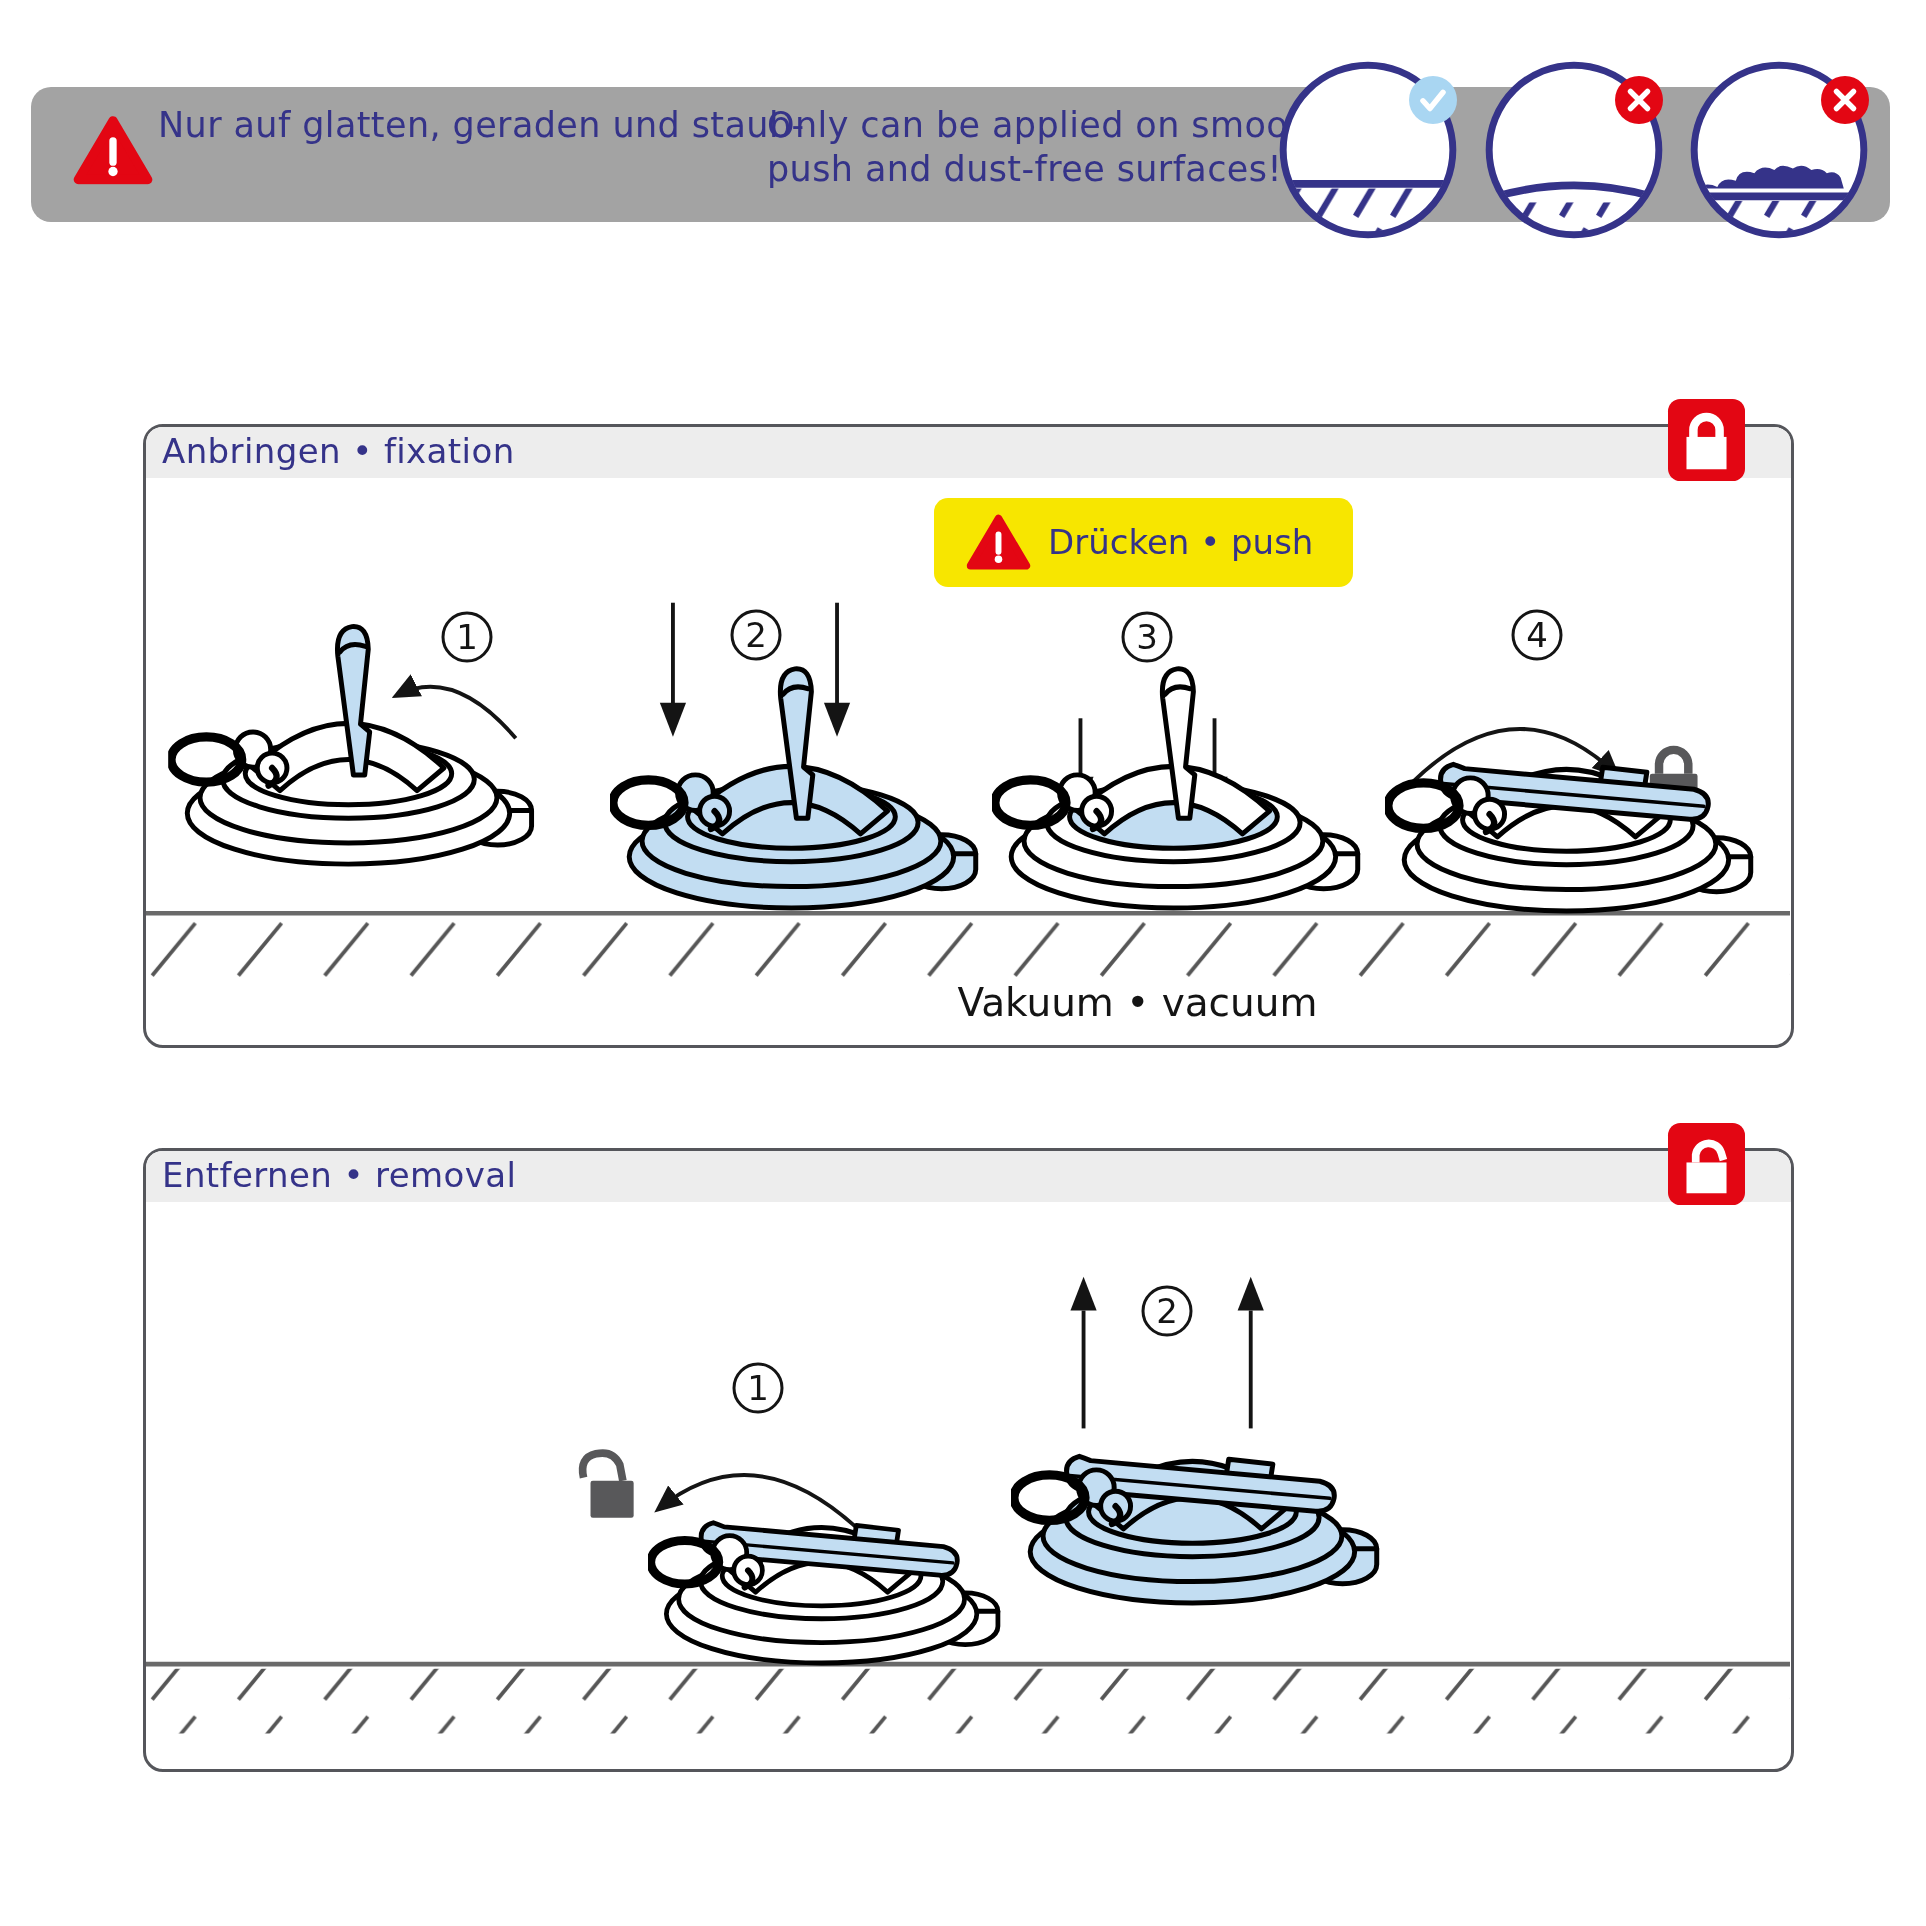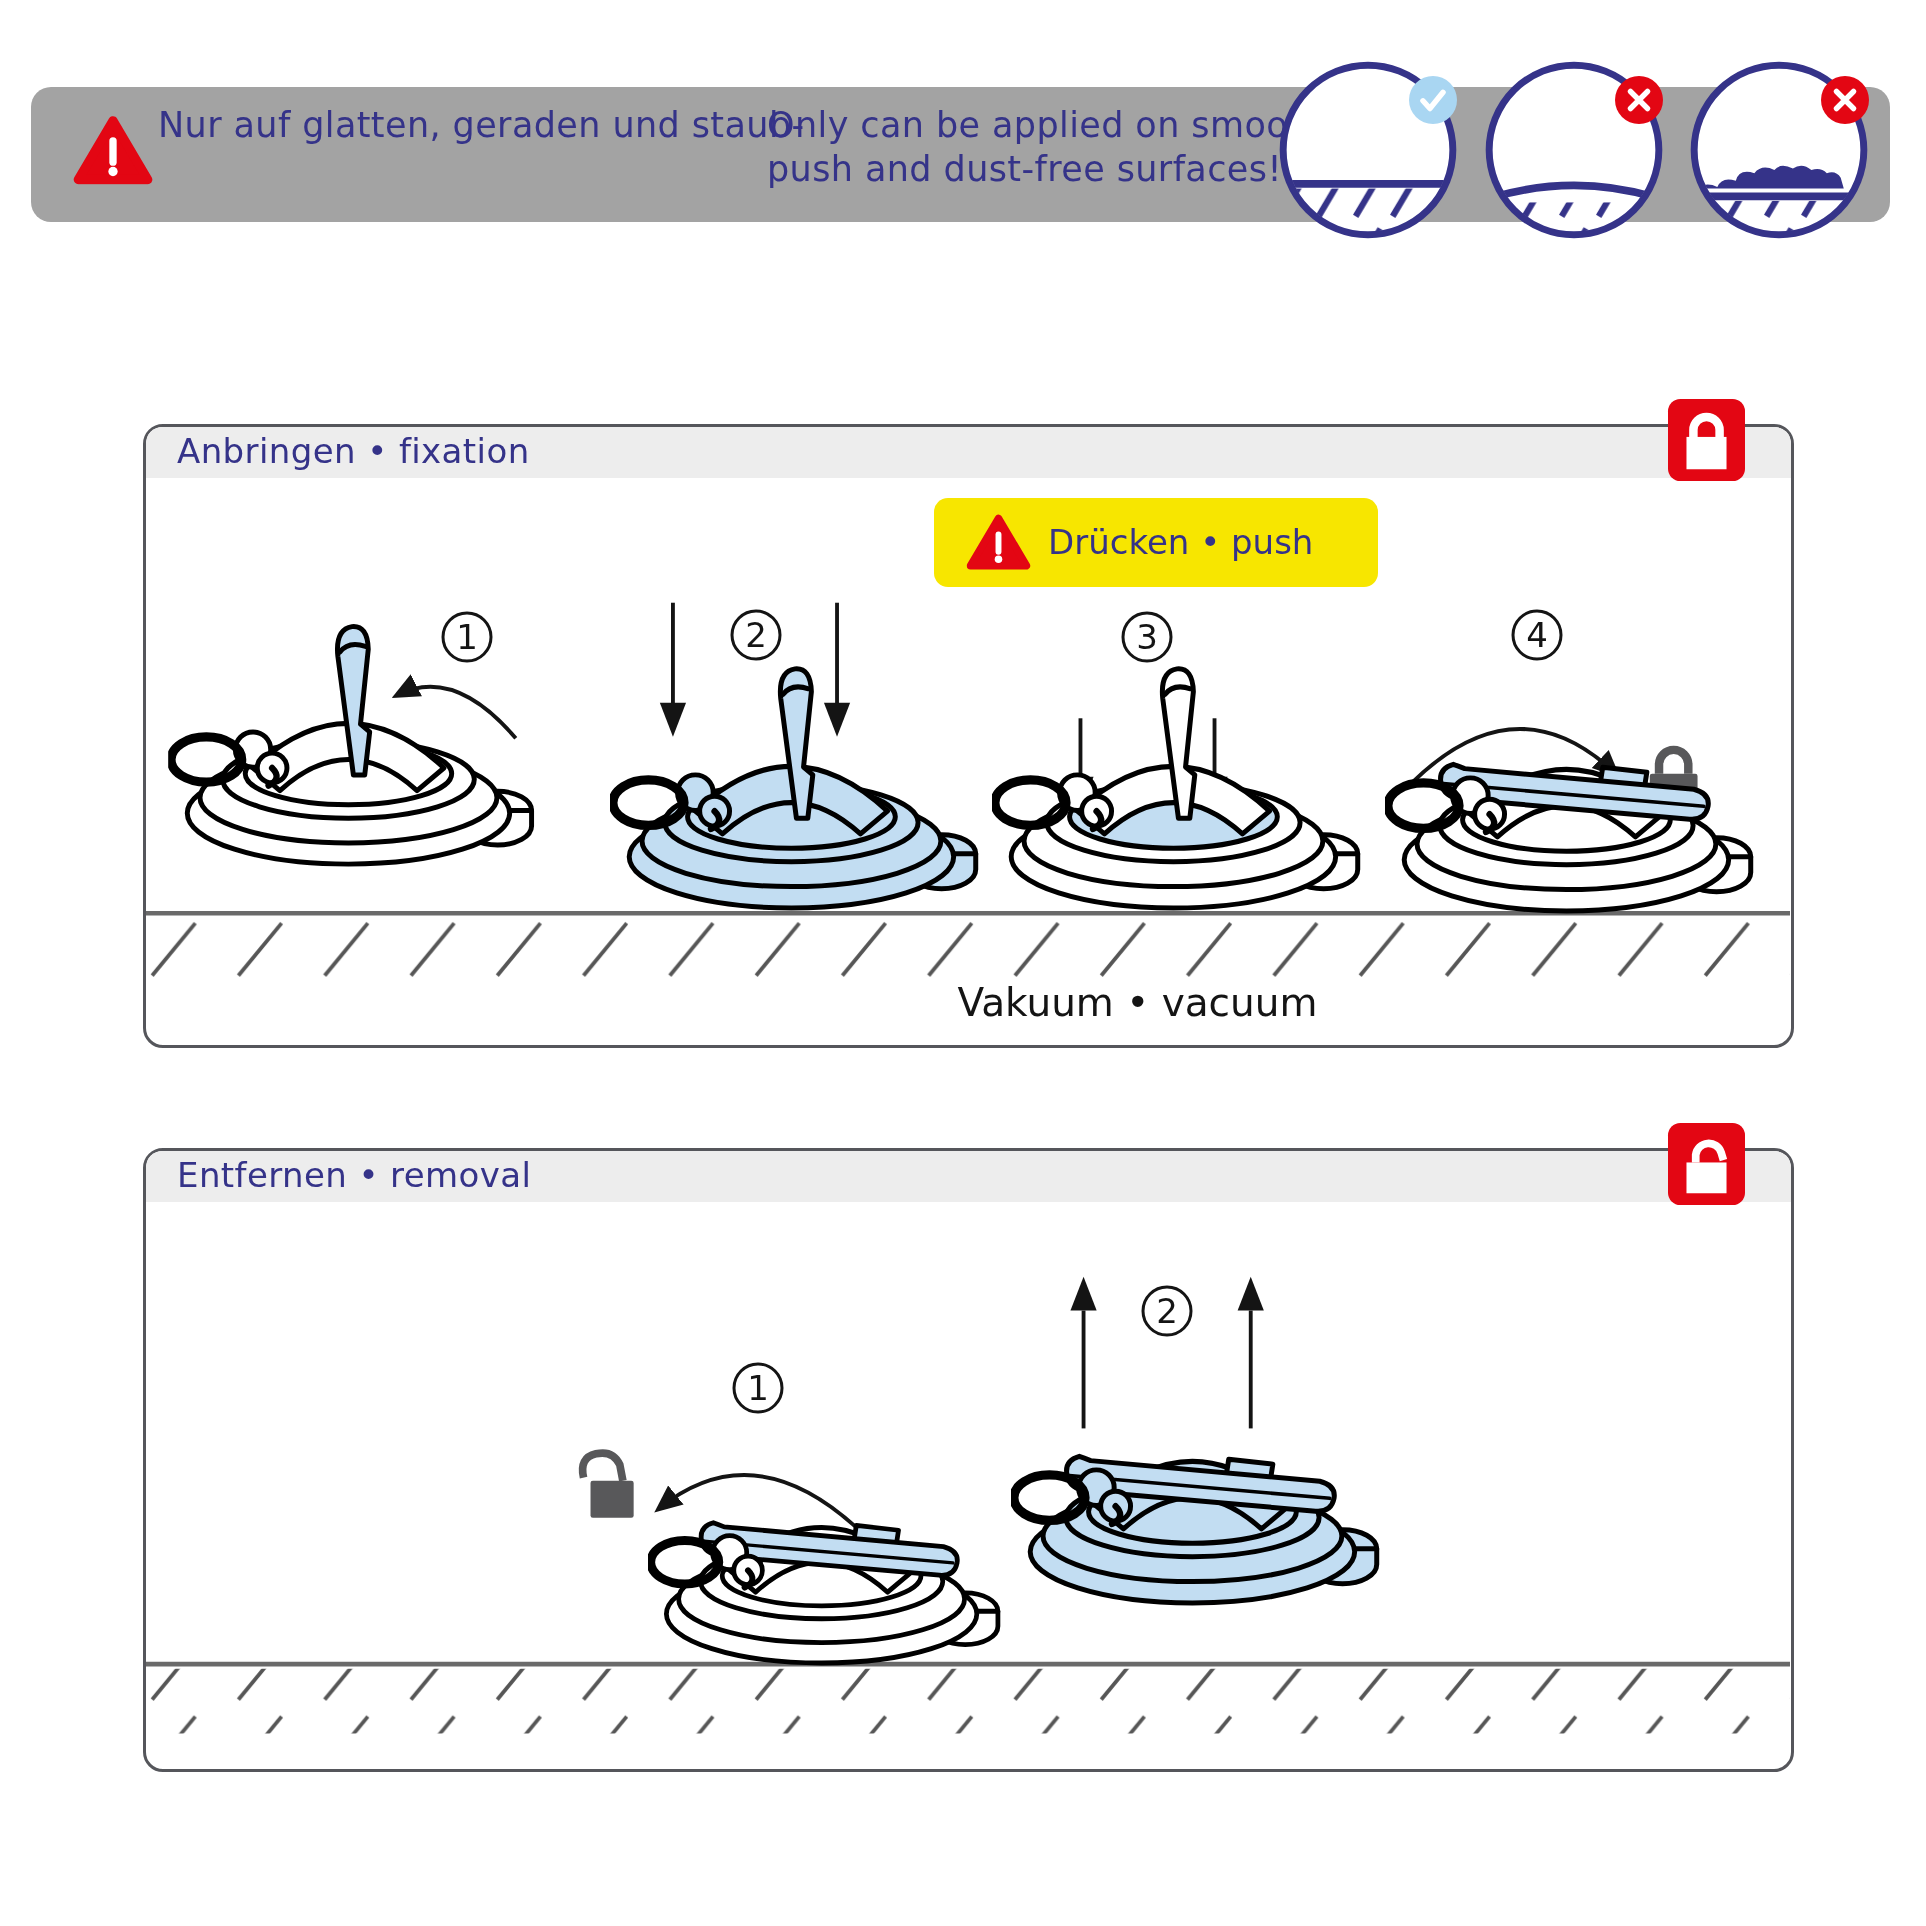--- a/index.html
+++ b/index.html
@@ -18,36 +18,36 @@
   .panel{
     left:143px;width:1651px;height:624px;background:#fff;
     border:3.1px solid #55565b;border-radius:20px;box-sizing:border-box;
   }
   .panel-body{position:absolute;inset:0;border-radius:15.4px;overflow:hidden;}
   .panel-header{
     position:absolute;left:0;top:0;width:100%;height:51px;
     background:#ededed;border-radius:15.4px 15.4px 0 0;
   }
   .panel-title{
-    position:absolute;left:31px;top:0;line-height:49px;
+    position:absolute;left:16px;top:0;line-height:49px;
     color:#353389;font-size:34px;font-weight:500;letter-spacing:0.4px;white-space:nowrap;
   }
   .lock-badge{
     position:absolute;left:1522px;top:-28px;width:77px;height:82px;
     background:#E30613;border-radius:12.3px;z-index:6;
   }
   .step-badge{
     position:absolute;width:51px;height:51px;border-radius:50%;
     background:#fff;border:3.1px solid #141414;box-sizing:border-box;
     color:#141414;font-size:34px;font-weight:500;text-align:center;line-height:45px;
     transform:translate(-50%,-50%);z-index:5;
   }
   .push-box{
     position:absolute;left:788px;top:71px;width:419px;height:89px;
-    background:#F7E600;border-radius:14px;z-index:4;padding-left:25px;
+    background:#F7E600;border-radius:14px;z-index:4;
   }
   .push-label{
     position:absolute;left:114px;top:0;line-height:89px;
     color:#353389;font-size:34px;font-weight:500;white-space:nowrap;
   }
   .vacuum-label{
     position:absolute;left:799px;top:553px;width:385px;text-align:center;
     color:#141414;font-size:39px;font-weight:500;white-space:nowrap;
   }
   .cup{position:absolute;z-index:3;}

